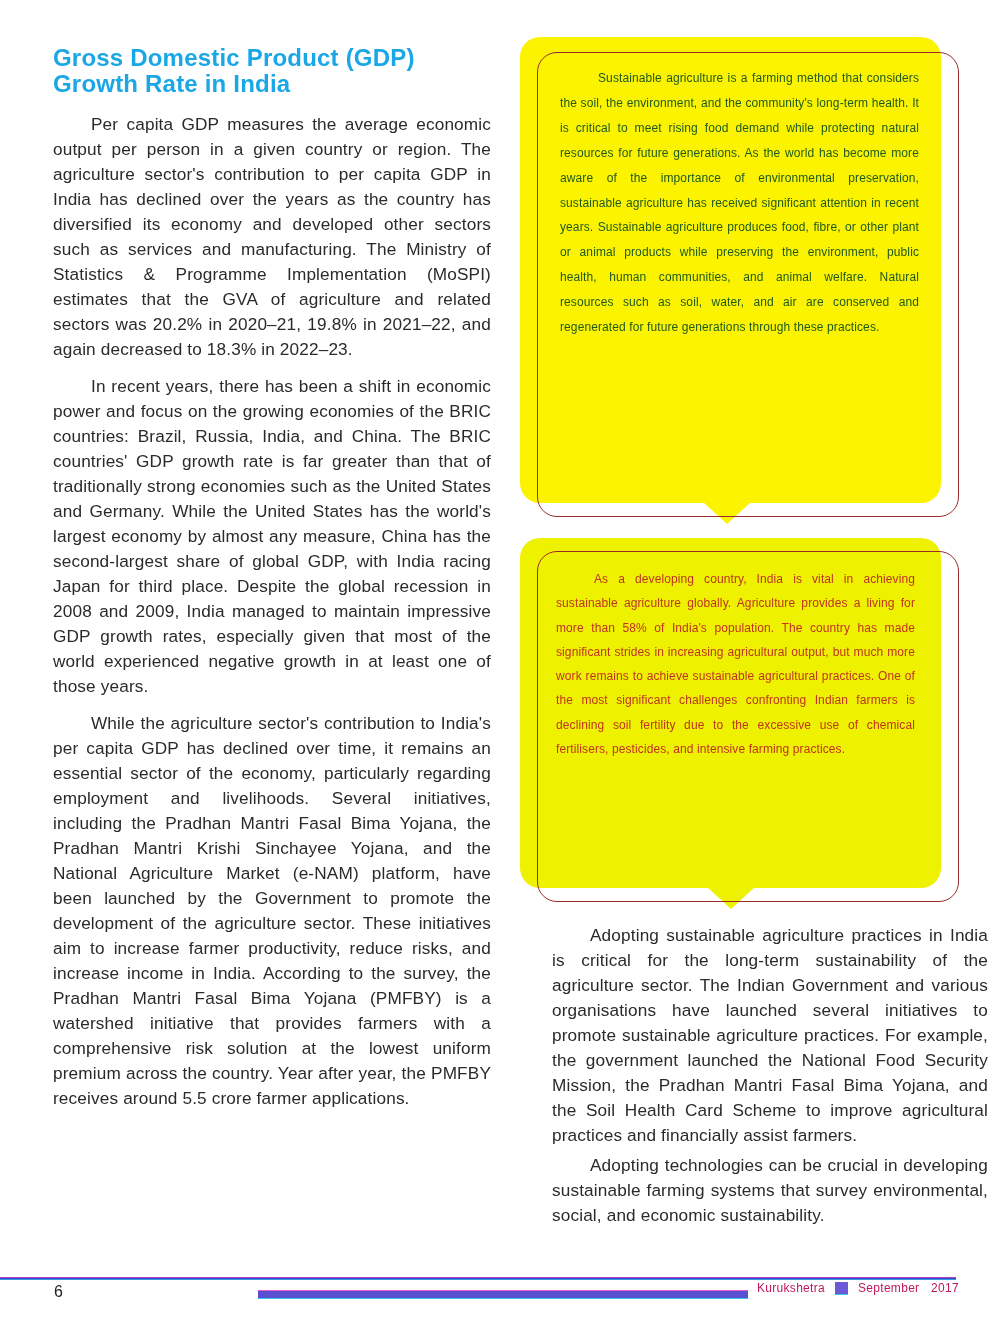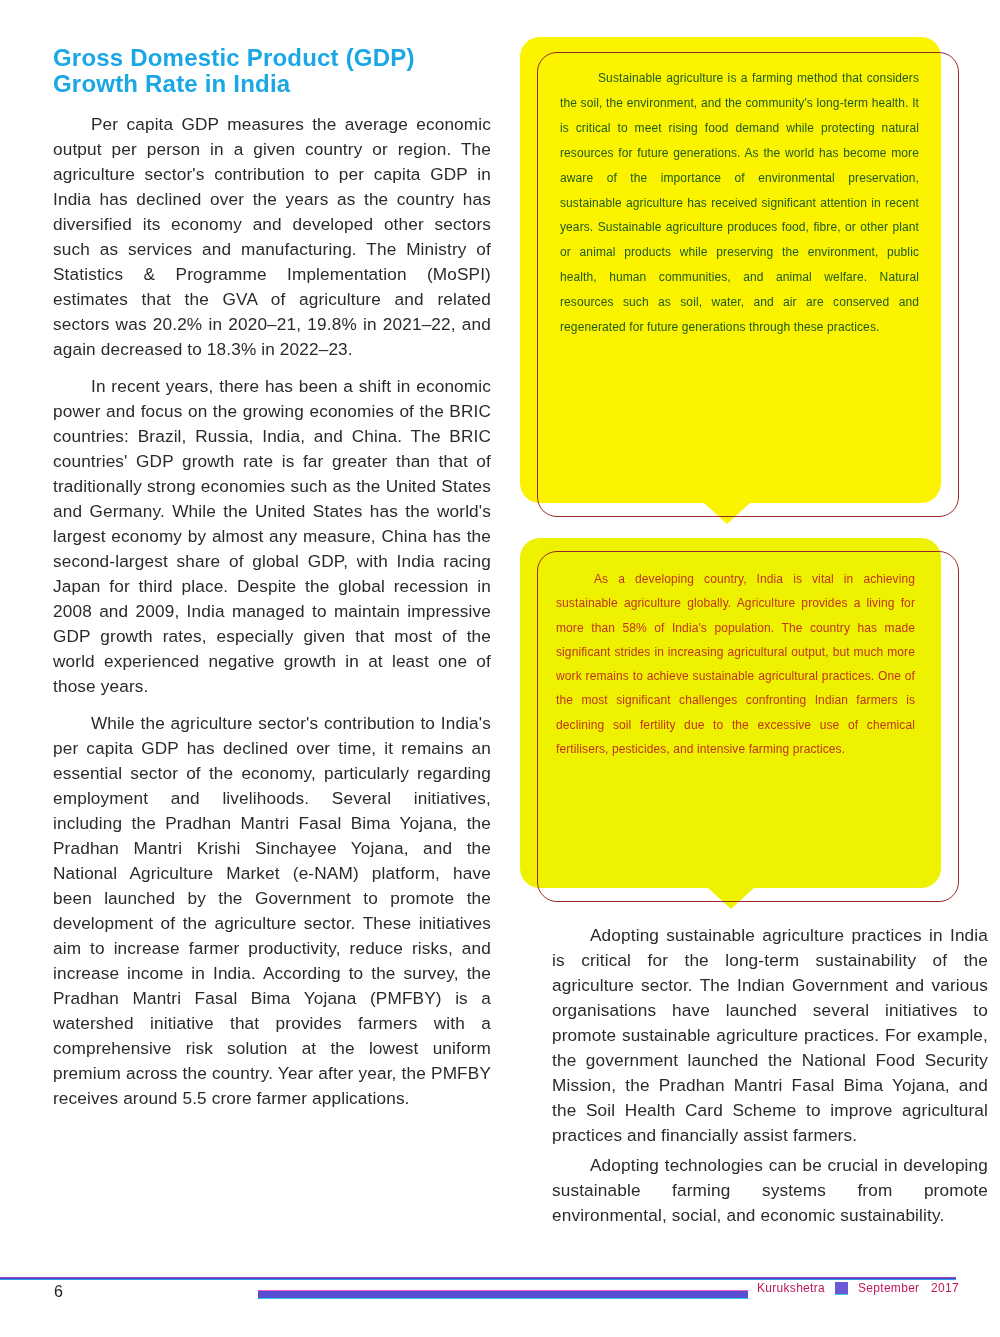--- a/index.html
+++ b/index.html
@@ -117,21 +117,21 @@
 </div>
 
 <div class="callout" id="box2">
   <div class="fill"></div>
   <div class="pointer"></div>
   <div class="outline"></div>
   <p class="text">As a developing country, India is vital in achieving sustainable agriculture globally. Agriculture provides a living for more than 58% of India's population. The country has made significant strides in increasing agricultural output, but much more work remains to achieve sustainable agricultural practices. One of the most significant challenges confronting Indian farmers is declining soil fertility due to the excessive use of chemical fertilisers, pesticides, and intensive farming practices.</p>
 </div>
 
 <p class="p indent right-text" id="rt1">Adopting sustainable agriculture practices in India is critical for the long-term sustainability of the agriculture sector. The Indian Government and various organisations have launched several initiatives to promote sustainable agriculture practices. For example, the government launched the National Food Security Mission, the Pradhan Mantri Fasal Bima Yojana, and the Soil Health Card Scheme to improve agricultural practices and financially assist farmers.</p>
-<p class="p indent right-text" id="rt2">Adopting technologies can be crucial in developing sustainable farming systems from promote environmental, social, and economic sustainability.</p>
+<p class="p indent right-text" id="rt2">Adopting technologies can be crucial in developing sustainable farming systems that survey environmental, social, and economic sustainability.</p>
 
 <div class="footer-line"></div>
 <div class="page-number">6</div>
 <div class="footer-bar"></div>
 <div class="footer-right">
   <span>Kurukshetra</span>
   <span class="footer-square"></span>
   <span class="footer-date">
     <span>September</span>
     <span>2017</span>

